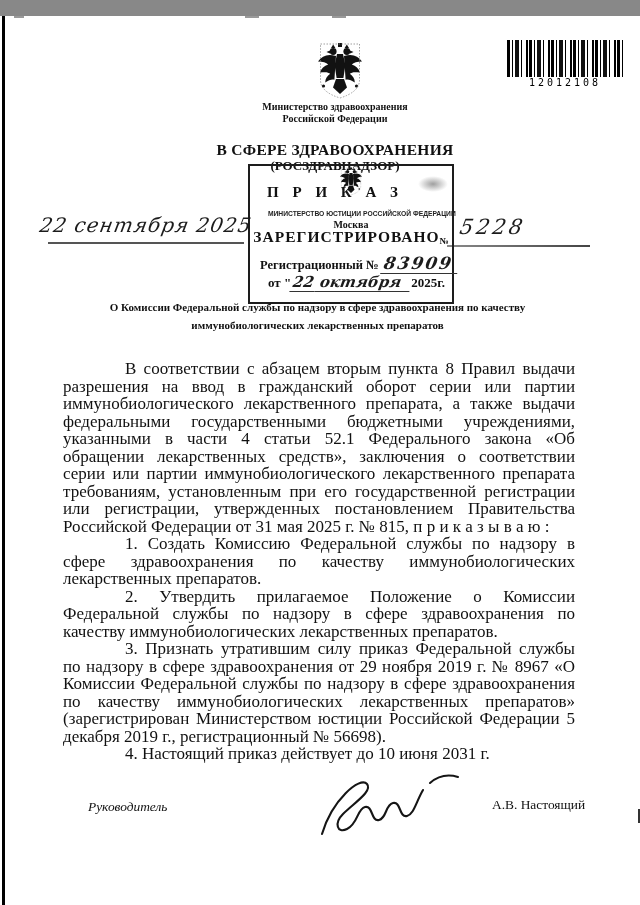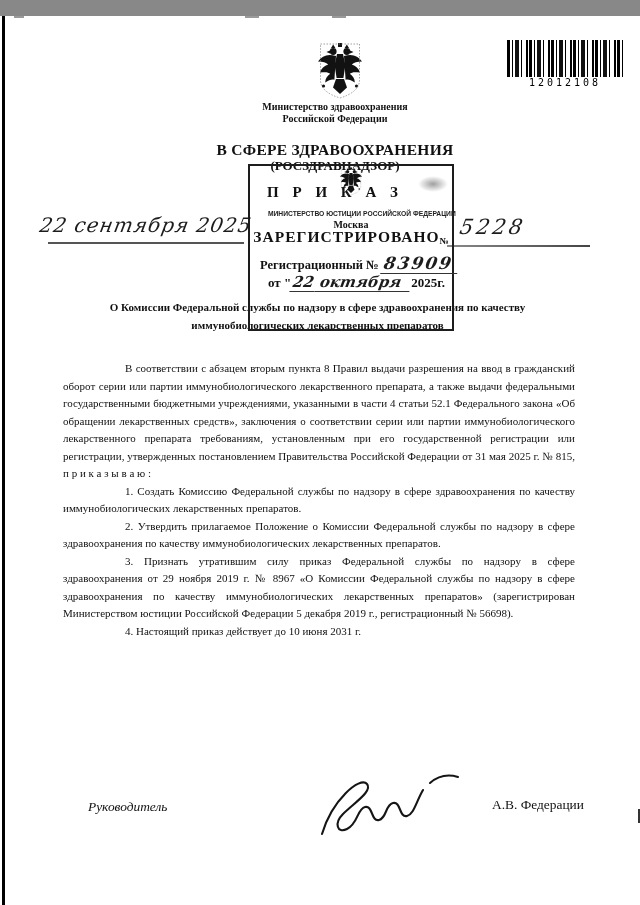--- a/index.html
+++ b/index.html
@@ -40,21 +40,21 @@
   
   .hand { font-family:"DejaVu Serif", serif; font-style:italic; color:#1c1c1c;
     transform:skewX(-10deg); display:inline-block; white-space:nowrap; }
   .date-left { left:40px; top:197px; font-size:20px; letter-spacing:1px; z-index:3; }
   .date-left-line { left:48px; top:226px; width:196px; height:2px; background:#555; }
   .num-hand { left:460px; top:199px; font-size:21px; letter-spacing:3px; z-index:3; }
   .num-line { left:447px; top:229px; width:143px; height:2px;
     background:linear-gradient(90deg,#8a8a8a,#444); }
 
   
-  .stamp { left:248px; top:148px; width:206px; height:167px;
+  .stamp { left:248px; top:148px; width:206px; height:140px;
     border:2px solid #1d1d1d; z-index:2; background:transparent; }
   .stamp-eagle { position:absolute; left:50%; top:1px; transform:translateX(-50%);
     width:34px; height:29px; }
   .stamp-smudge { position:absolute; right:4px; top:10px; width:30px; height:16px;
     background:radial-gradient(ellipse at center,#9f9f9f 0%,rgba(255,255,255,0) 70%); }
   .stamp-authority { position:absolute; left:0; right:0; top:36px; text-align:center; }
   .stamp-authority span { display:inline-block; white-space:nowrap;
     font-family:"Liberation Sans", sans-serif; font-weight:bold; font-size:8px;
     transform:scaleX(0.84); transform-origin:center; color:#222; }
   .stamp-city { position:absolute; left:0; right:0; top:53px; text-align:center;
@@ -67,21 +67,21 @@
   .stamp-regnum { font-size:17px; letter-spacing:2px; border-bottom:1.5px solid #333;
     padding:0 6px 0 2px; transform:skewX(-10deg); }
   .stamp-daterow { position:absolute; left:18px; top:107px; white-space:nowrap;
     font-weight:bold; font-size:13px; }
   .stamp-dateday { font-size:15px; border-bottom:1.5px solid #333; padding:0 2px; }
   .stamp-datemonth { font-size:15px; border-bottom:1.5px solid #333; padding:0 10px 0 4px; }
 
   
   .doc-title { left:55px; top:283px; width:525px; text-align:center;
     font-weight:bold; font-size:11px; line-height:17.5px; }
-  .body-text { left:63px; top:344px; width:512px; font-size:11px;
+  .body-text { left:63px; top:344px; width:512px; font-size:17px;
     line-height:17.5px; text-align:justify; }
   .body-text p { text-indent:62px; margin:0; }
 
   
   .sig-position { left:88px; top:783px; font-size:13.4px;font-style:italic; }
   .sig-name { left:492px; top:781px; font-size:13.4px; }
   .sig-scribble { left:312px; top:752px; width:155px; height:78px; }
 </style>
 </head>
 <body>
@@ -164,15 +164,15 @@
     <p>4. Настоящий приказ действует до 10 июня 2031 г.</p>
   </div>
 
   <div class="abs sig-position">Руководитель</div>
   <svg class="abs sig-scribble" viewBox="0 0 155 78">
     <g fill="none" stroke="#151515" stroke-width="2.1" stroke-linecap="round">
       <path d="M10 66 C20 32 48 8 55 16 C61 23 42 35 31 46 C22 55 25 66 35 61 C46 56 45 41 53 39 C61 37 59 54 67 52 C75 50 73 37 81 35 C89 33 87 50 95 48 C102 46 104 34 111 22"></path>
       <path d="M118 15 C126 8 136 6 146 9"></path>
     </g>
   </svg>
-  <div class="abs sig-name">А.В. Федерации</div>
+  <div class="abs sig-name">А.В. Настоящий</div>
 
 </div>
 
 </body></html>

